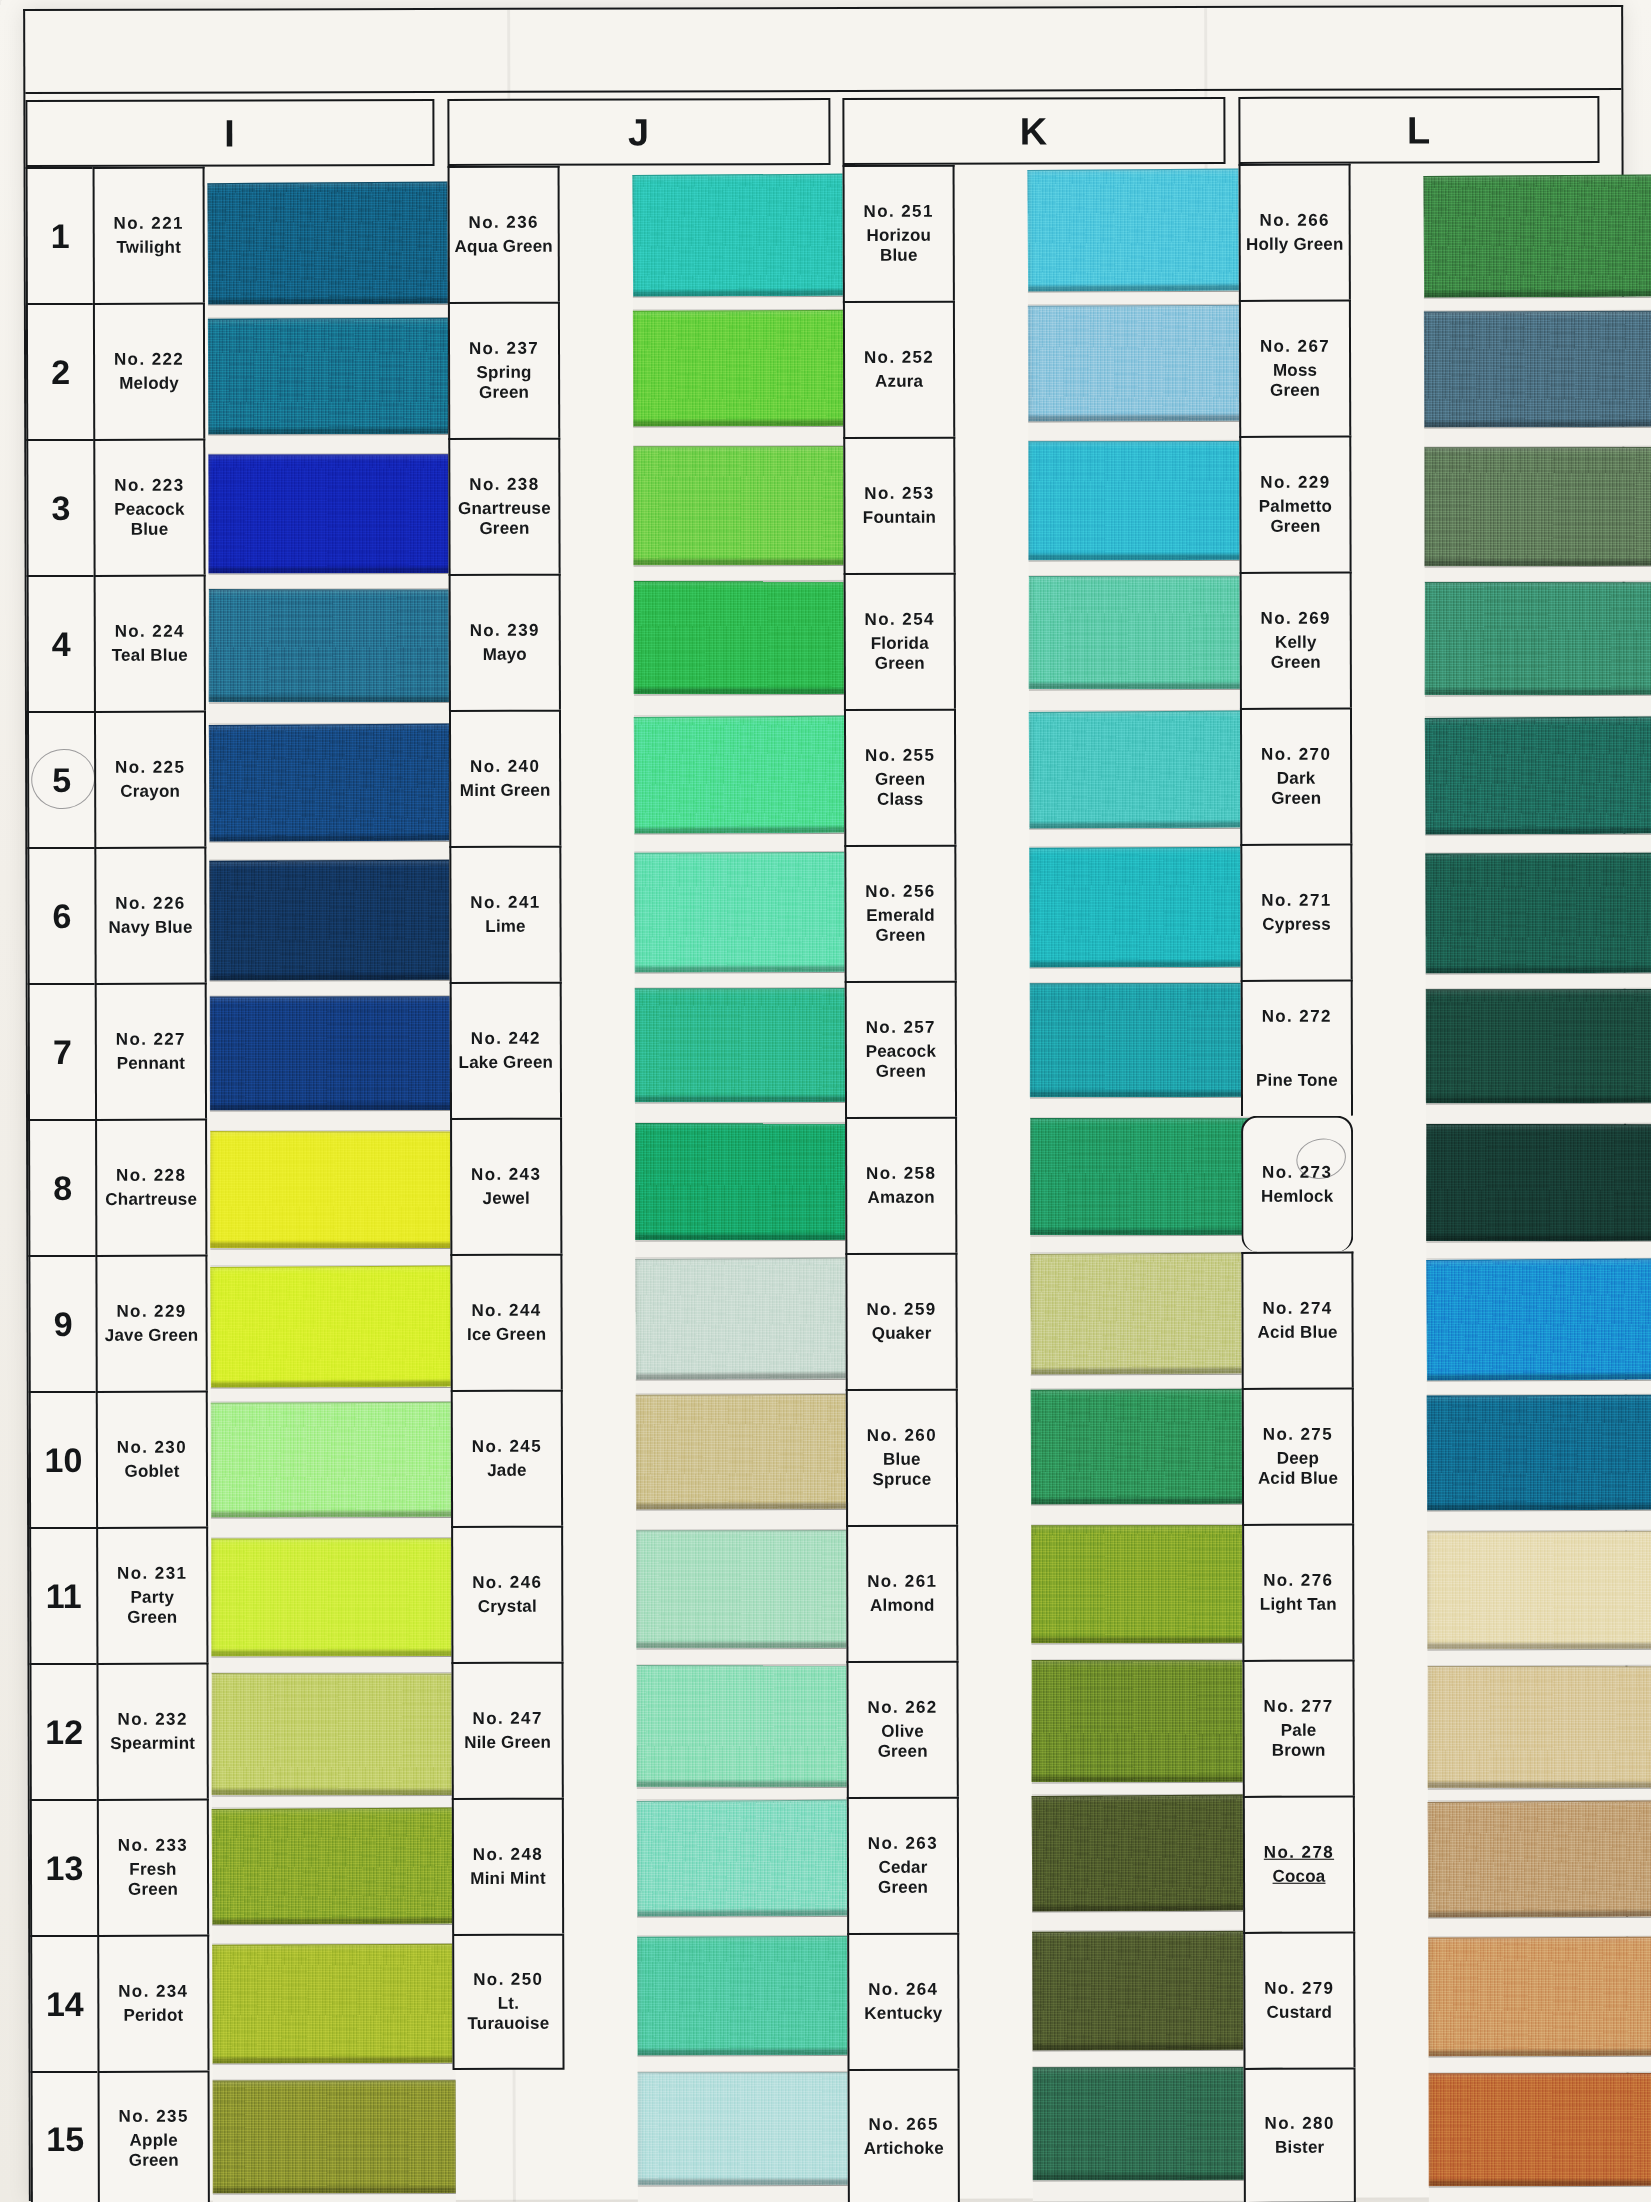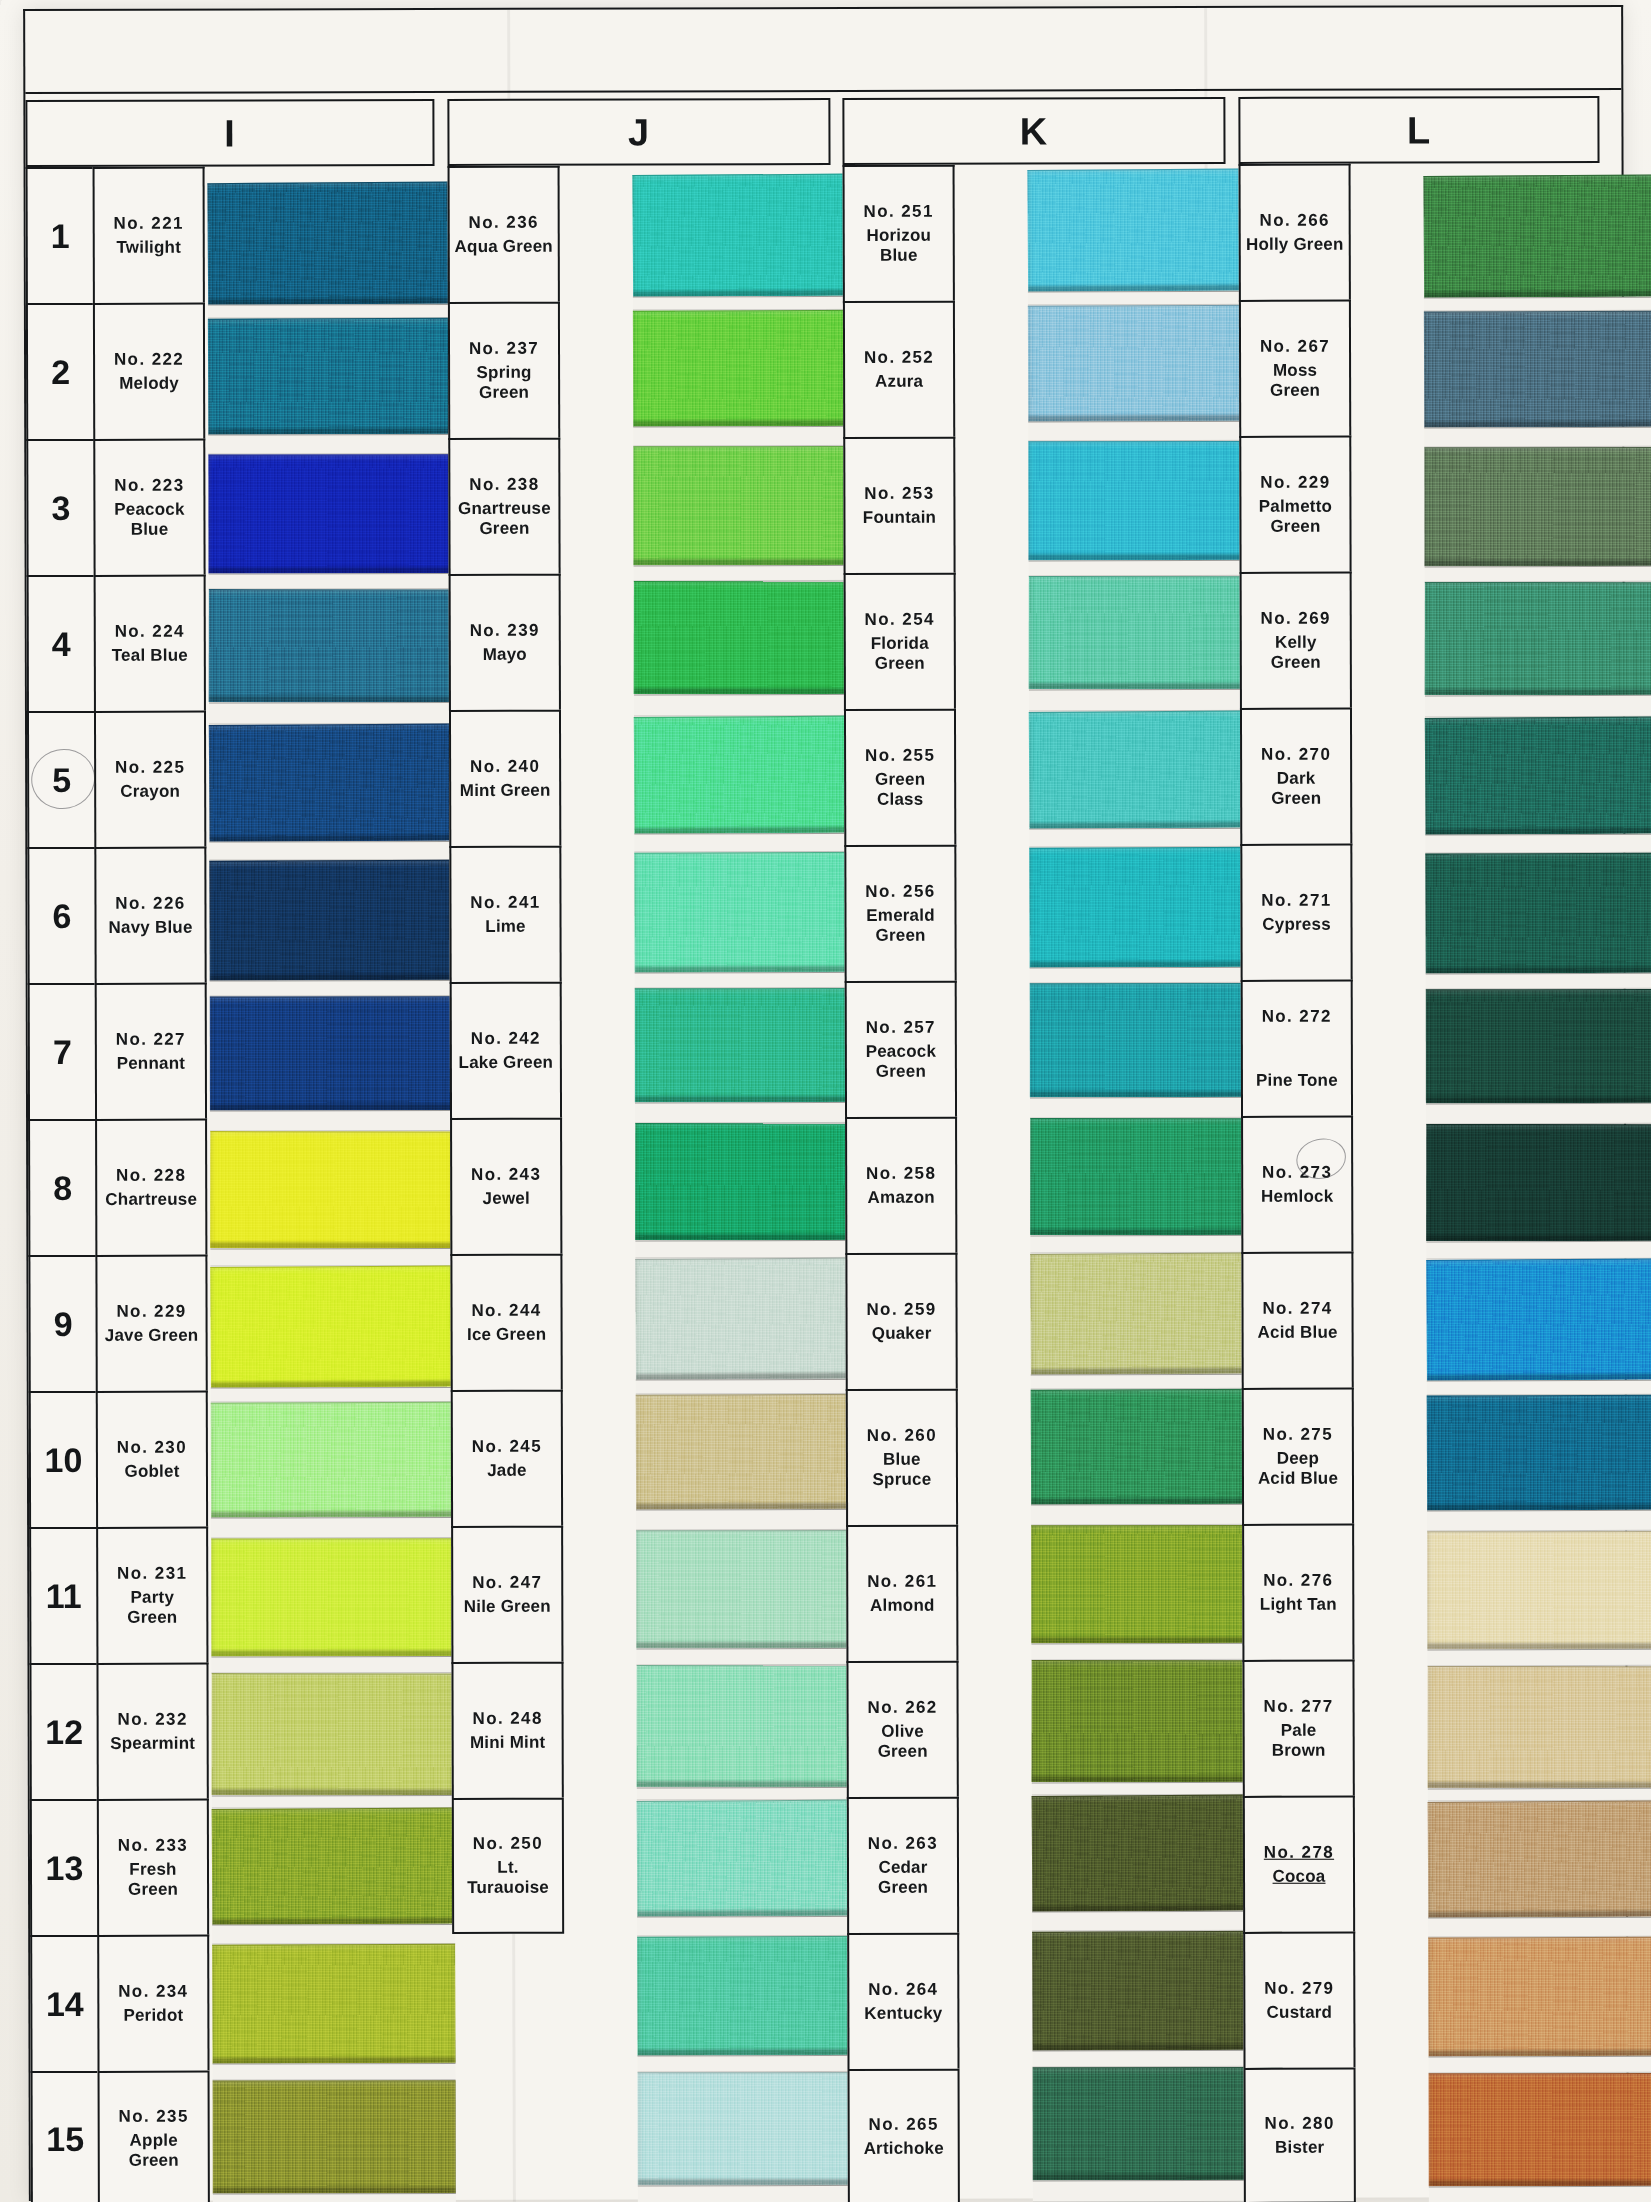--- a/index.html
+++ b/index.html
@@ -406,20 +406,26 @@
               </div>
             </div>
             <div class="row" style="height: 136px;">
               <div class="cell-lbl" style="height: 136px;">
                 <div class="lbl-no">No.  245</div>
                 <div class="lbl-name">Jade</div>
               </div>
             </div>
             <div class="row" style="height: 136px;">
               <div class="cell-lbl" style="height: 136px;">
+                <div class="lbl-no">No.  246</div>
+                <div class="lbl-name">Crystal</div>
+              </div>
+            </div>
+            <div class="row" style="height: 136px;">
+              <div class="cell-lbl" style="height: 136px;">
                 <div class="lbl-no">No.  247</div>
                 <div class="lbl-name">Nile Green</div>
               </div>
             </div>
             <div class="row" style="height: 136px;">
               <div class="cell-lbl" style="height: 136px;">
                 <div class="lbl-no">No.  248</div>
                 <div class="lbl-name">Mini Mint</div>
               </div>
             </div>
@@ -646,21 +652,21 @@
                 <div class="lbl-name">Cypress</div>
               </div>
             </div>
             <div class="row" style="height: 136px;">
               <div class="cell-lbl" style="height: 136px; gap: 44px;">
                 <div class="lbl-no">No.  272</div>
                 <div class="lbl-name">Pine Tone</div>
               </div>
             </div>
             <div class="row" style="height: 136px;">
-              <div class="cell-lbl" style="height: 136px;">
+              <div class="cell-lbl" style="height: 136px; border-radius: 16px;">
                 <div class="lbl-no">No.  273</div>
                 <div class="lbl-name">Hemlock</div>
                 <span class="pencil-circle small" style="left: 53px; top: 20.6px;"></span>
               </div>
             </div>
             <div class="row" style="height: 136px;">
               <div class="cell-lbl" style="height: 136px;">
                 <div class="lbl-no">No.  274</div>
                 <div class="lbl-name">Acid Blue</div>
               </div>

